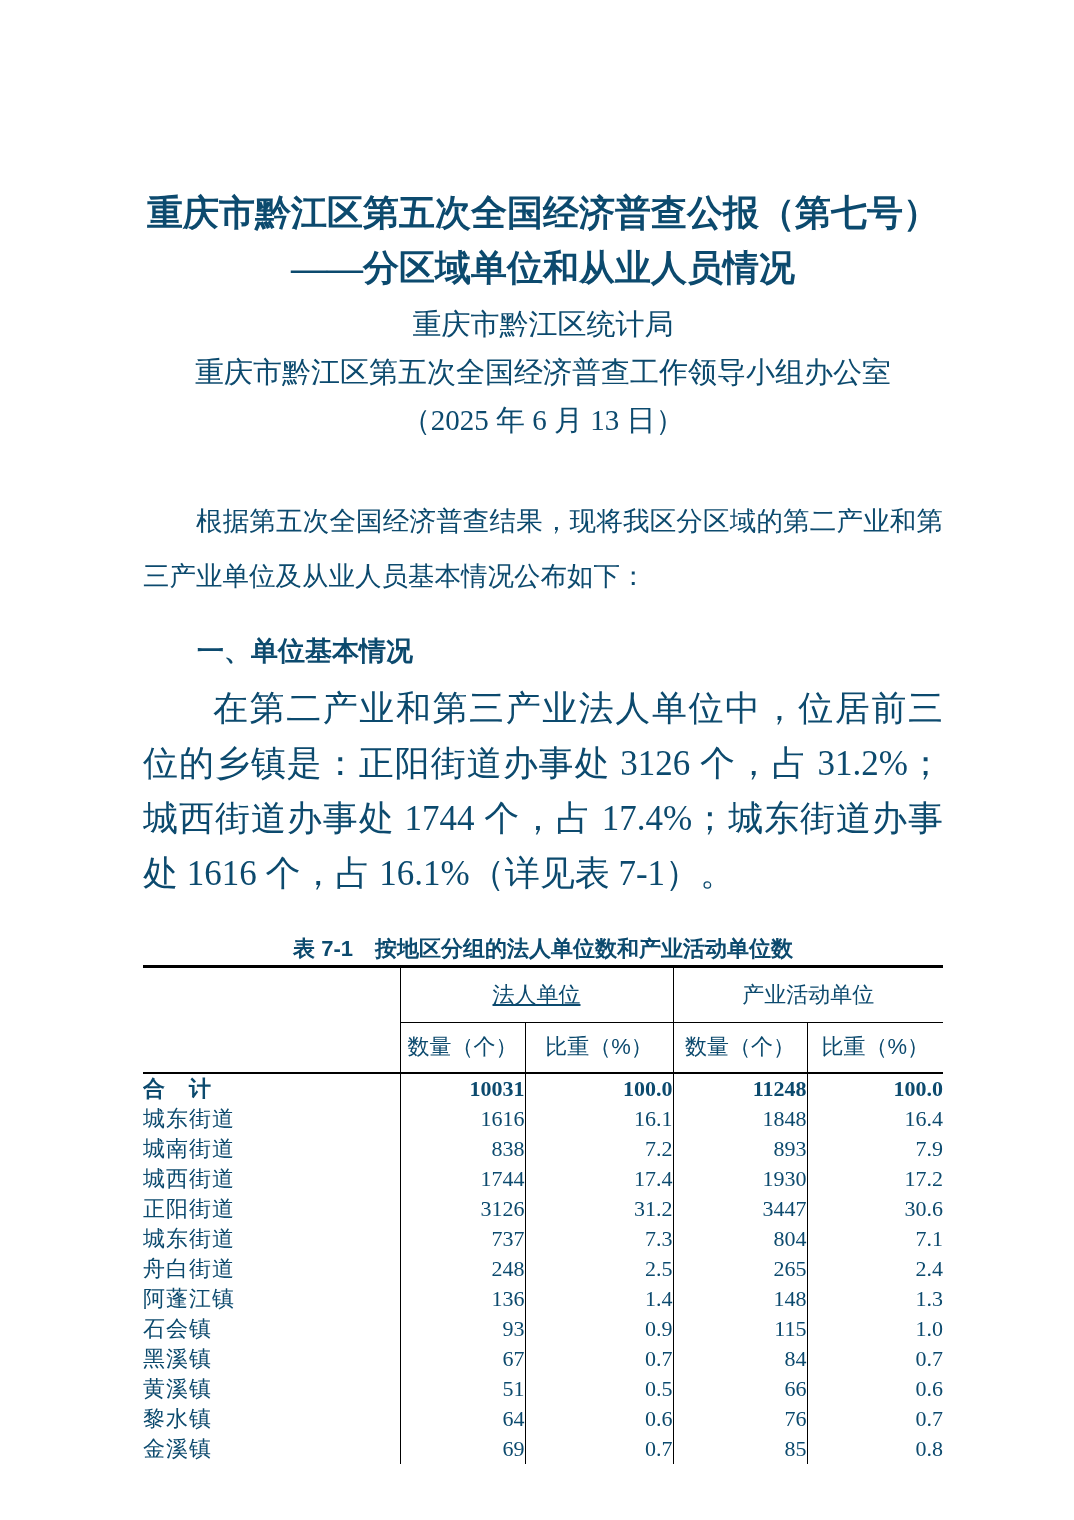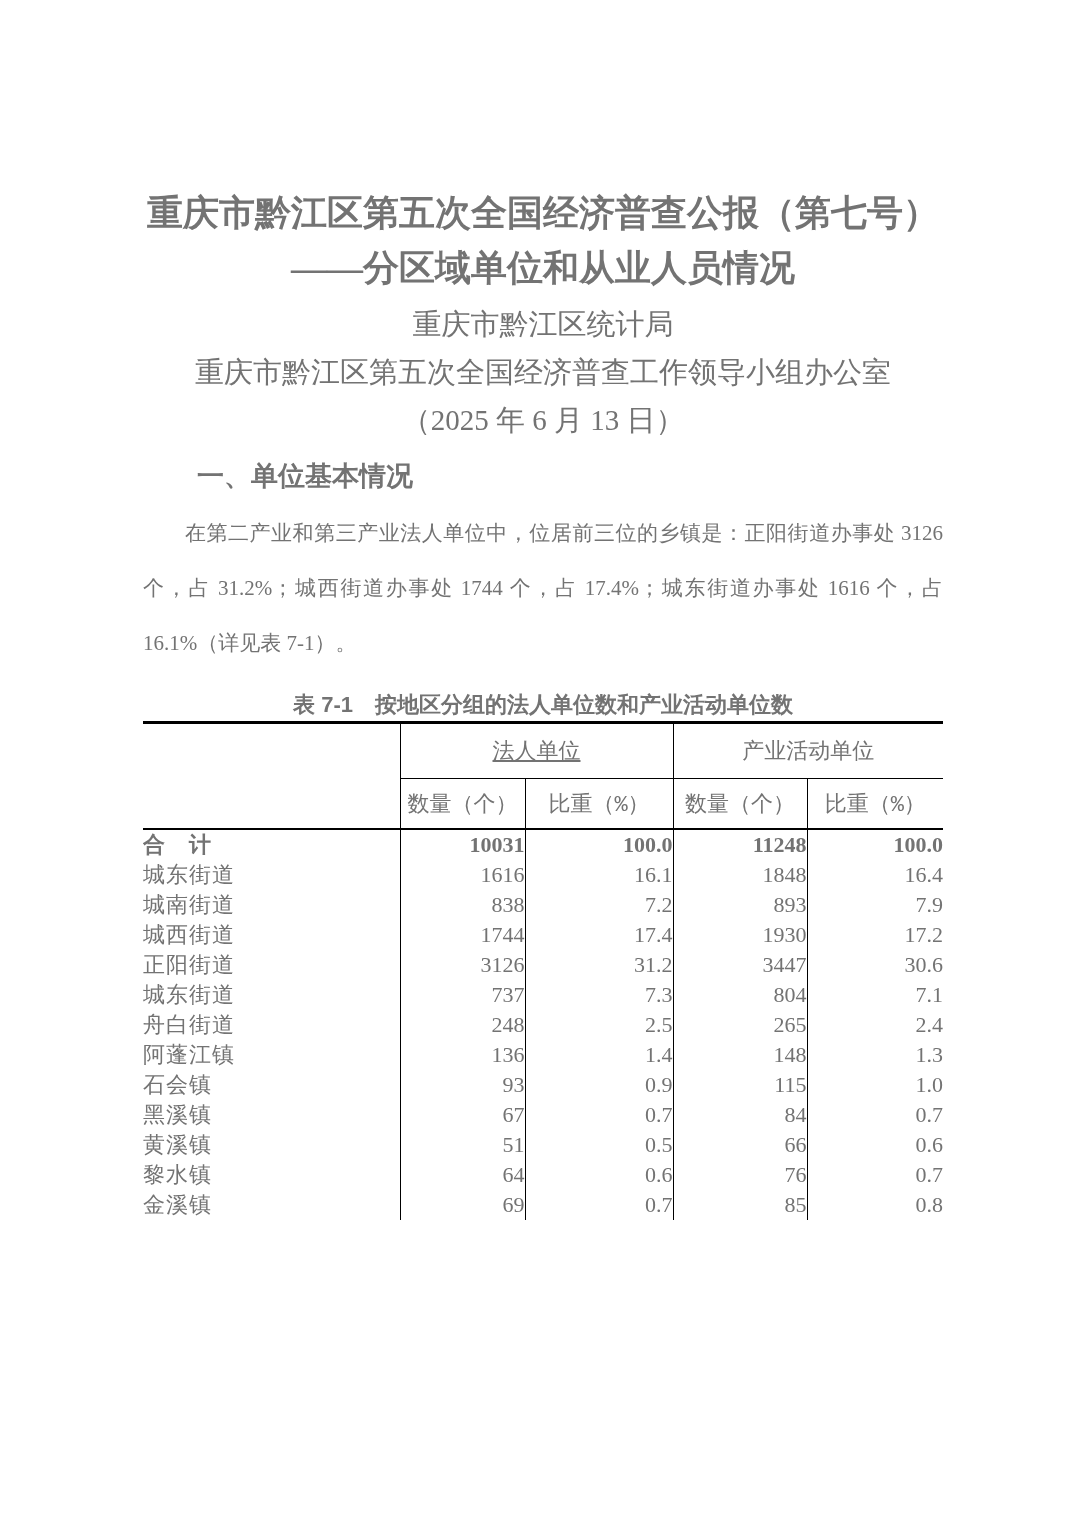--- a/index.html
+++ b/index.html
@@ -1,18 +1,18 @@
 <!DOCTYPE html>
 <html><head>
 <meta charset="utf-8">
 <style>
   html, body { margin: 0; padding: 0; }
   .page {
     width: 1074px; height: 1520px;
-    background: #ffffff; color: #737373;
+    background: #ffffff; color: #0c4a6e;
     position: relative; overflow: hidden;
     font-family: "Liberation Serif", "DejaVu Serif", serif;
   }
   .content { position: absolute; left: 143px; top: 0; width: 800px; }
 
   .doc-title {
     margin-top: 186px;
     text-align: center;
     font-size: 36px; font-weight: bold;
     line-height: 55px;
@@ -32,21 +32,21 @@
   }
   .section-heading {
     margin-top: 12px;
     font-family: "Liberation Sans", "DejaVu Sans", sans-serif;
     font-weight: bold;
     font-size: 27px; line-height: 40px;
     text-indent: 2em;
   }
   .section-para {
     margin-top: 10px;
-    font-size: 21px; line-height: 55px;
+    font-size: 35px; line-height: 55px;
     text-indent: 2em; text-align: justify;
   }
 
   .table-caption {
     margin-top: 8px;
     text-align: center;
     font-family: "Liberation Sans", "DejaVu Sans", sans-serif;
     font-weight: bold;
     font-size: 22px; line-height: 26px;
   }
@@ -70,21 +70,21 @@
   th.group-cell {
     height: 54px;
     font-family: "Liberation Sans", "DejaVu Sans", sans-serif;
     font-weight: bold;
     text-align: center;
     border-bottom: 1px solid #000;
   }
   th.group-cell.with-right { border-right: 1px solid #000; text-decoration: underline; }
   th.sub-cell {
     height: 49px;
-    font-family: Liberation Mono, monospace;
+    font-family: Liberation Sans, sans-serif;
     font-weight: bold;
     text-align: center;
     border-bottom: 2px solid #000;
   }
   th.sub-cell.with-right { border-right: 1px solid #000; }
 
   td.region-cell {
     height: 29px;
     text-align: left; padding-left: 40px;
     border-right: 1px solid #000;
@@ -108,20 +108,21 @@
       <div>重庆市黔江区第五次全国经济普查公报（第七号）</div>
       <div>——分区域单位和从业人员情况</div>
     </div>
 
     <div class="org-block">
       <div class="org-line">重庆市黔江区统计局</div>
       <div class="org-line">重庆市黔江区第五次全国经济普查工作领导小组办公室</div>
       <div class="org-line">（2025 年 6 月 13 日）</div>
     </div>
 
+    <p class="intro-para">根据第五次全国经济普查结果，现将我区分区域的第二产业和第三产业单位及从业人员基本情况公布如下：</p>
 
     <div class="section-heading">一、单位基本情况</div>
 
     <p class="section-para">在第二产业和第三产业法人单位中，位居前三位的乡镇是：正阳街道办事处 3126 个，占 31.2%；城西街道办事处 1744 个，占 17.4%；城东街道办事处 1616 个，占 16.1%（详见表 7-1）。</p>
 
     <div class="table-caption">表 7-1　按地区分组的法人单位数和产业活动单位数</div>
 
     <table class="stat-table">
       <colgroup>
         <col style="width:257px">

